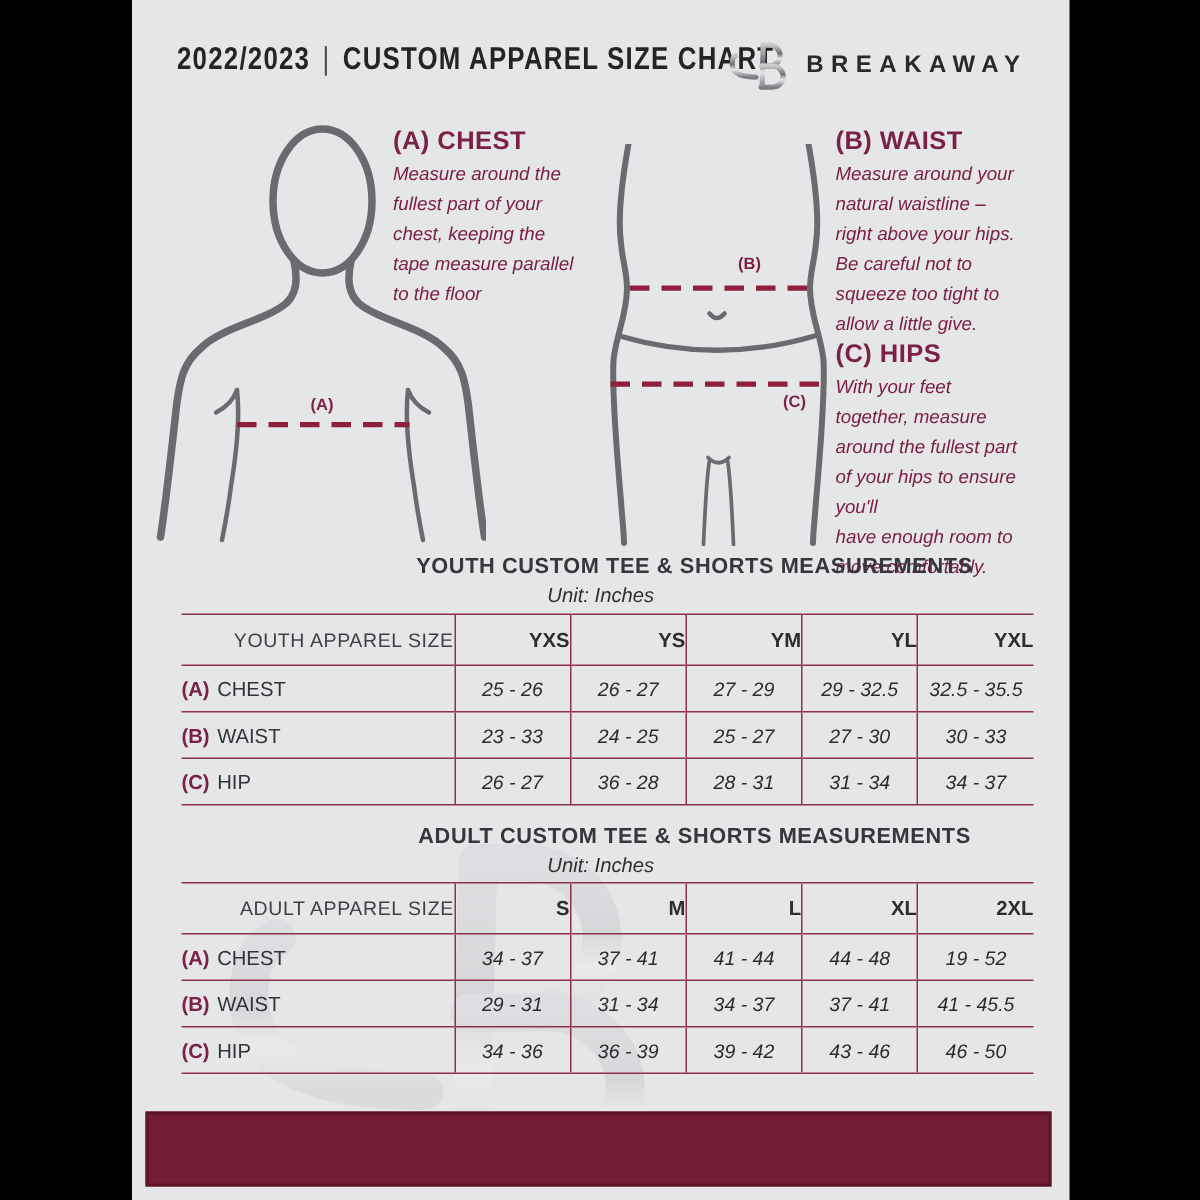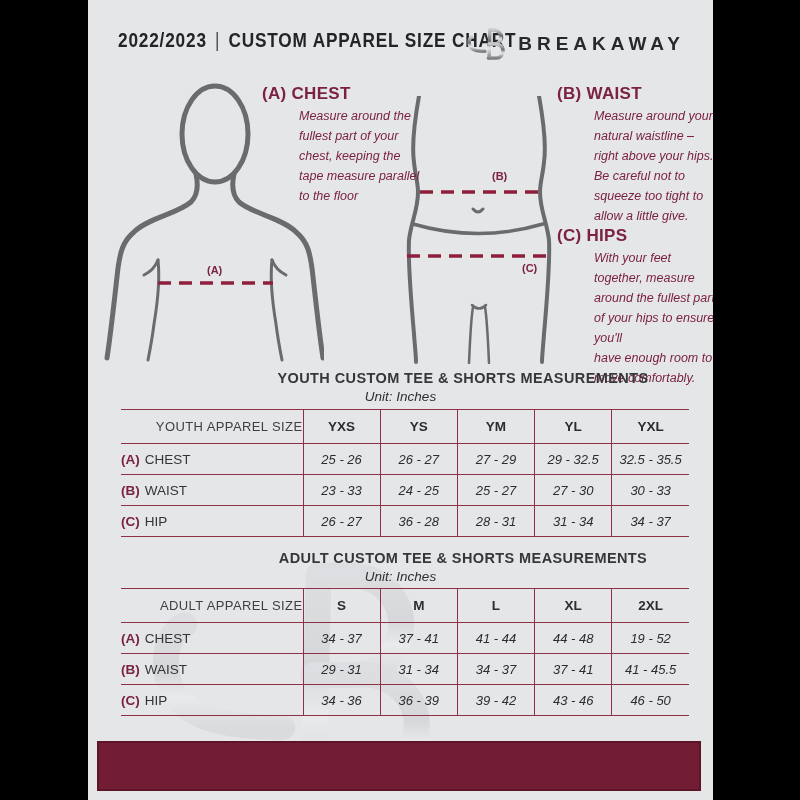--- a/index.html
+++ b/index.html
@@ -10,41 +10,41 @@
   #letterbox-right{left:713px;width:87px;}
   #page{position:absolute;left:88px;top:0;width:625px;height:800px;background:#e5e6e8;overflow:hidden;}
 
   
   #header{position:absolute;left:0;top:20px;width:625px;height:46px;}
   #header-title{position:absolute;left:30px;top:8px;white-space:nowrap;
     transform:scaleX(0.82);transform-origin:left center;
     font-weight:700;font-size:21px;letter-spacing:1px;color:#232426;}
   #header-title .pipe{font-weight:400;color:#4a4b4d;padding:0 10px;}
   #brand{position:absolute;right:28px;top:2px;display:flex;align-items:center;gap:10px;}
-  #brand-name{font-weight:700;font-size:19px;letter-spacing:5px;color:#28292b;}
+  #brand-name{font-weight:700;font-size:16px;letter-spacing:5px;color:#28292b;}
 
   
   .fig{position:absolute;}
   .marker{position:absolute;font-weight:700;font-size:11px;color:#7b2143;}
   .guide-head{position:absolute;font-weight:700;font-size:17px;letter-spacing:0.3px;color:#7b2143;}
   .guide-text{position:absolute;font-style:italic;font-size:12.5px;line-height:20px;
-    color:#7b2143;white-space:pre-line;margin-left:37px;}
+    color:#7b2143;white-space:pre-line;}
 
   
   .tbl-title{position:absolute;left:0;width:750px;text-align:center;font-weight:700;
     font-size:14.5px;letter-spacing:0.4px;color:#36373a;}
   .tbl-unit{position:absolute;left:0;width:625px;text-align:center;font-style:italic;
     font-size:13.5px;color:#2e2f31;}
   table.size-table{position:absolute;left:33px;width:568px;border-collapse:collapse;table-layout:fixed;}
   table.size-table col.c0{width:182px;}
   table.size-table td{border-top:1.5px solid #8f3049;padding:0;height:30px;}
   table.size-table tr.hdr td{height:33px;}
   table.size-table tr:last-child td{border-bottom:1.5px solid #8f3049;}
   table.size-table td+td{border-left:1.5px solid #8f3049;}
-  td.size-hd{font-weight:700;font-size:13.5px;color:#2c2d2f;text-align:center;}
+  td.size-hd{font-weight:700;font-size:13.5px;color:#2c2d2f;text-align:right;}
   td.label-hd{font-size:13px;letter-spacing:0.4px;color:#3e3f42;text-align:right;padding-left:14px;}
   td.row-label{text-align:left;padding-left:14px;font-size:13.5px;color:#333437;}
   .row-prefix{color:#7b2143;font-weight:700;margin-right:5px;}
   td.val{font-size:13px;color:#2b2c2e;text-align:center;font-style:italic;}
 
   
   #watermark{position:absolute;left:55px;top:545px;width:310px;height:260px;opacity:0.33;}
   #footer-bar{position:absolute;left:9px;top:741px;width:604px;height:50px;
     background:#721d33;border:2px solid #5c1426;box-sizing:border-box;}
 </style>

